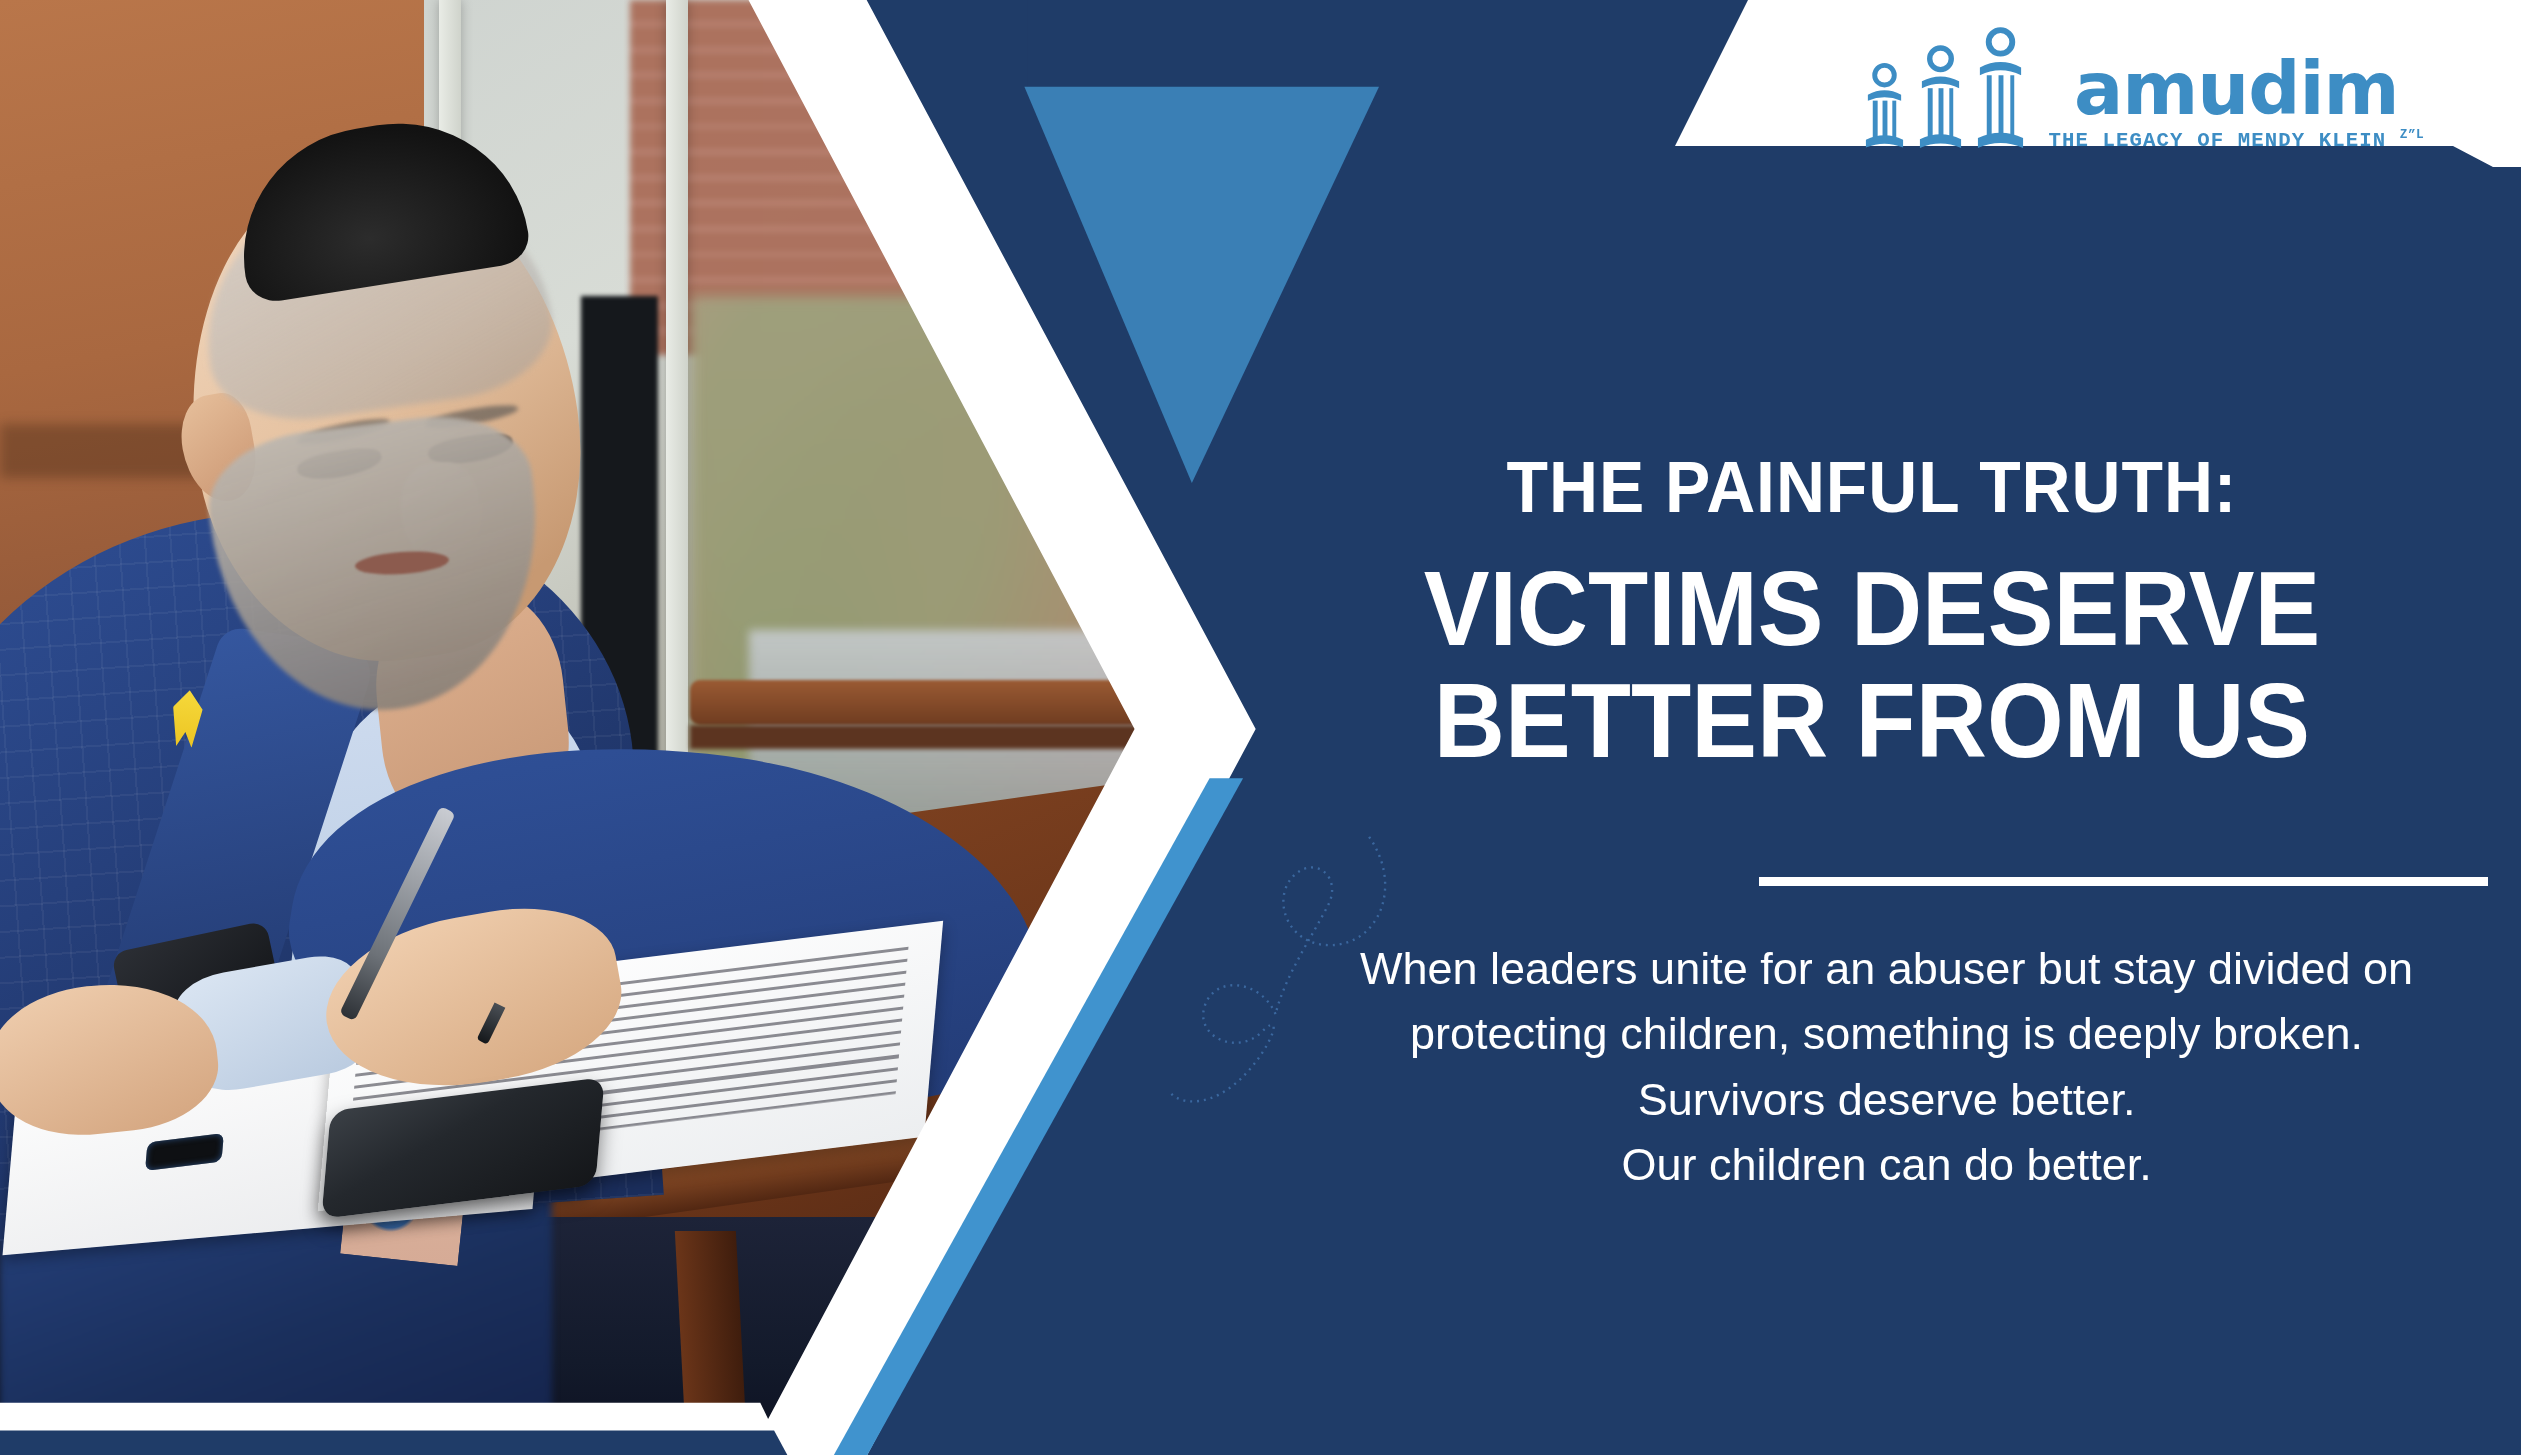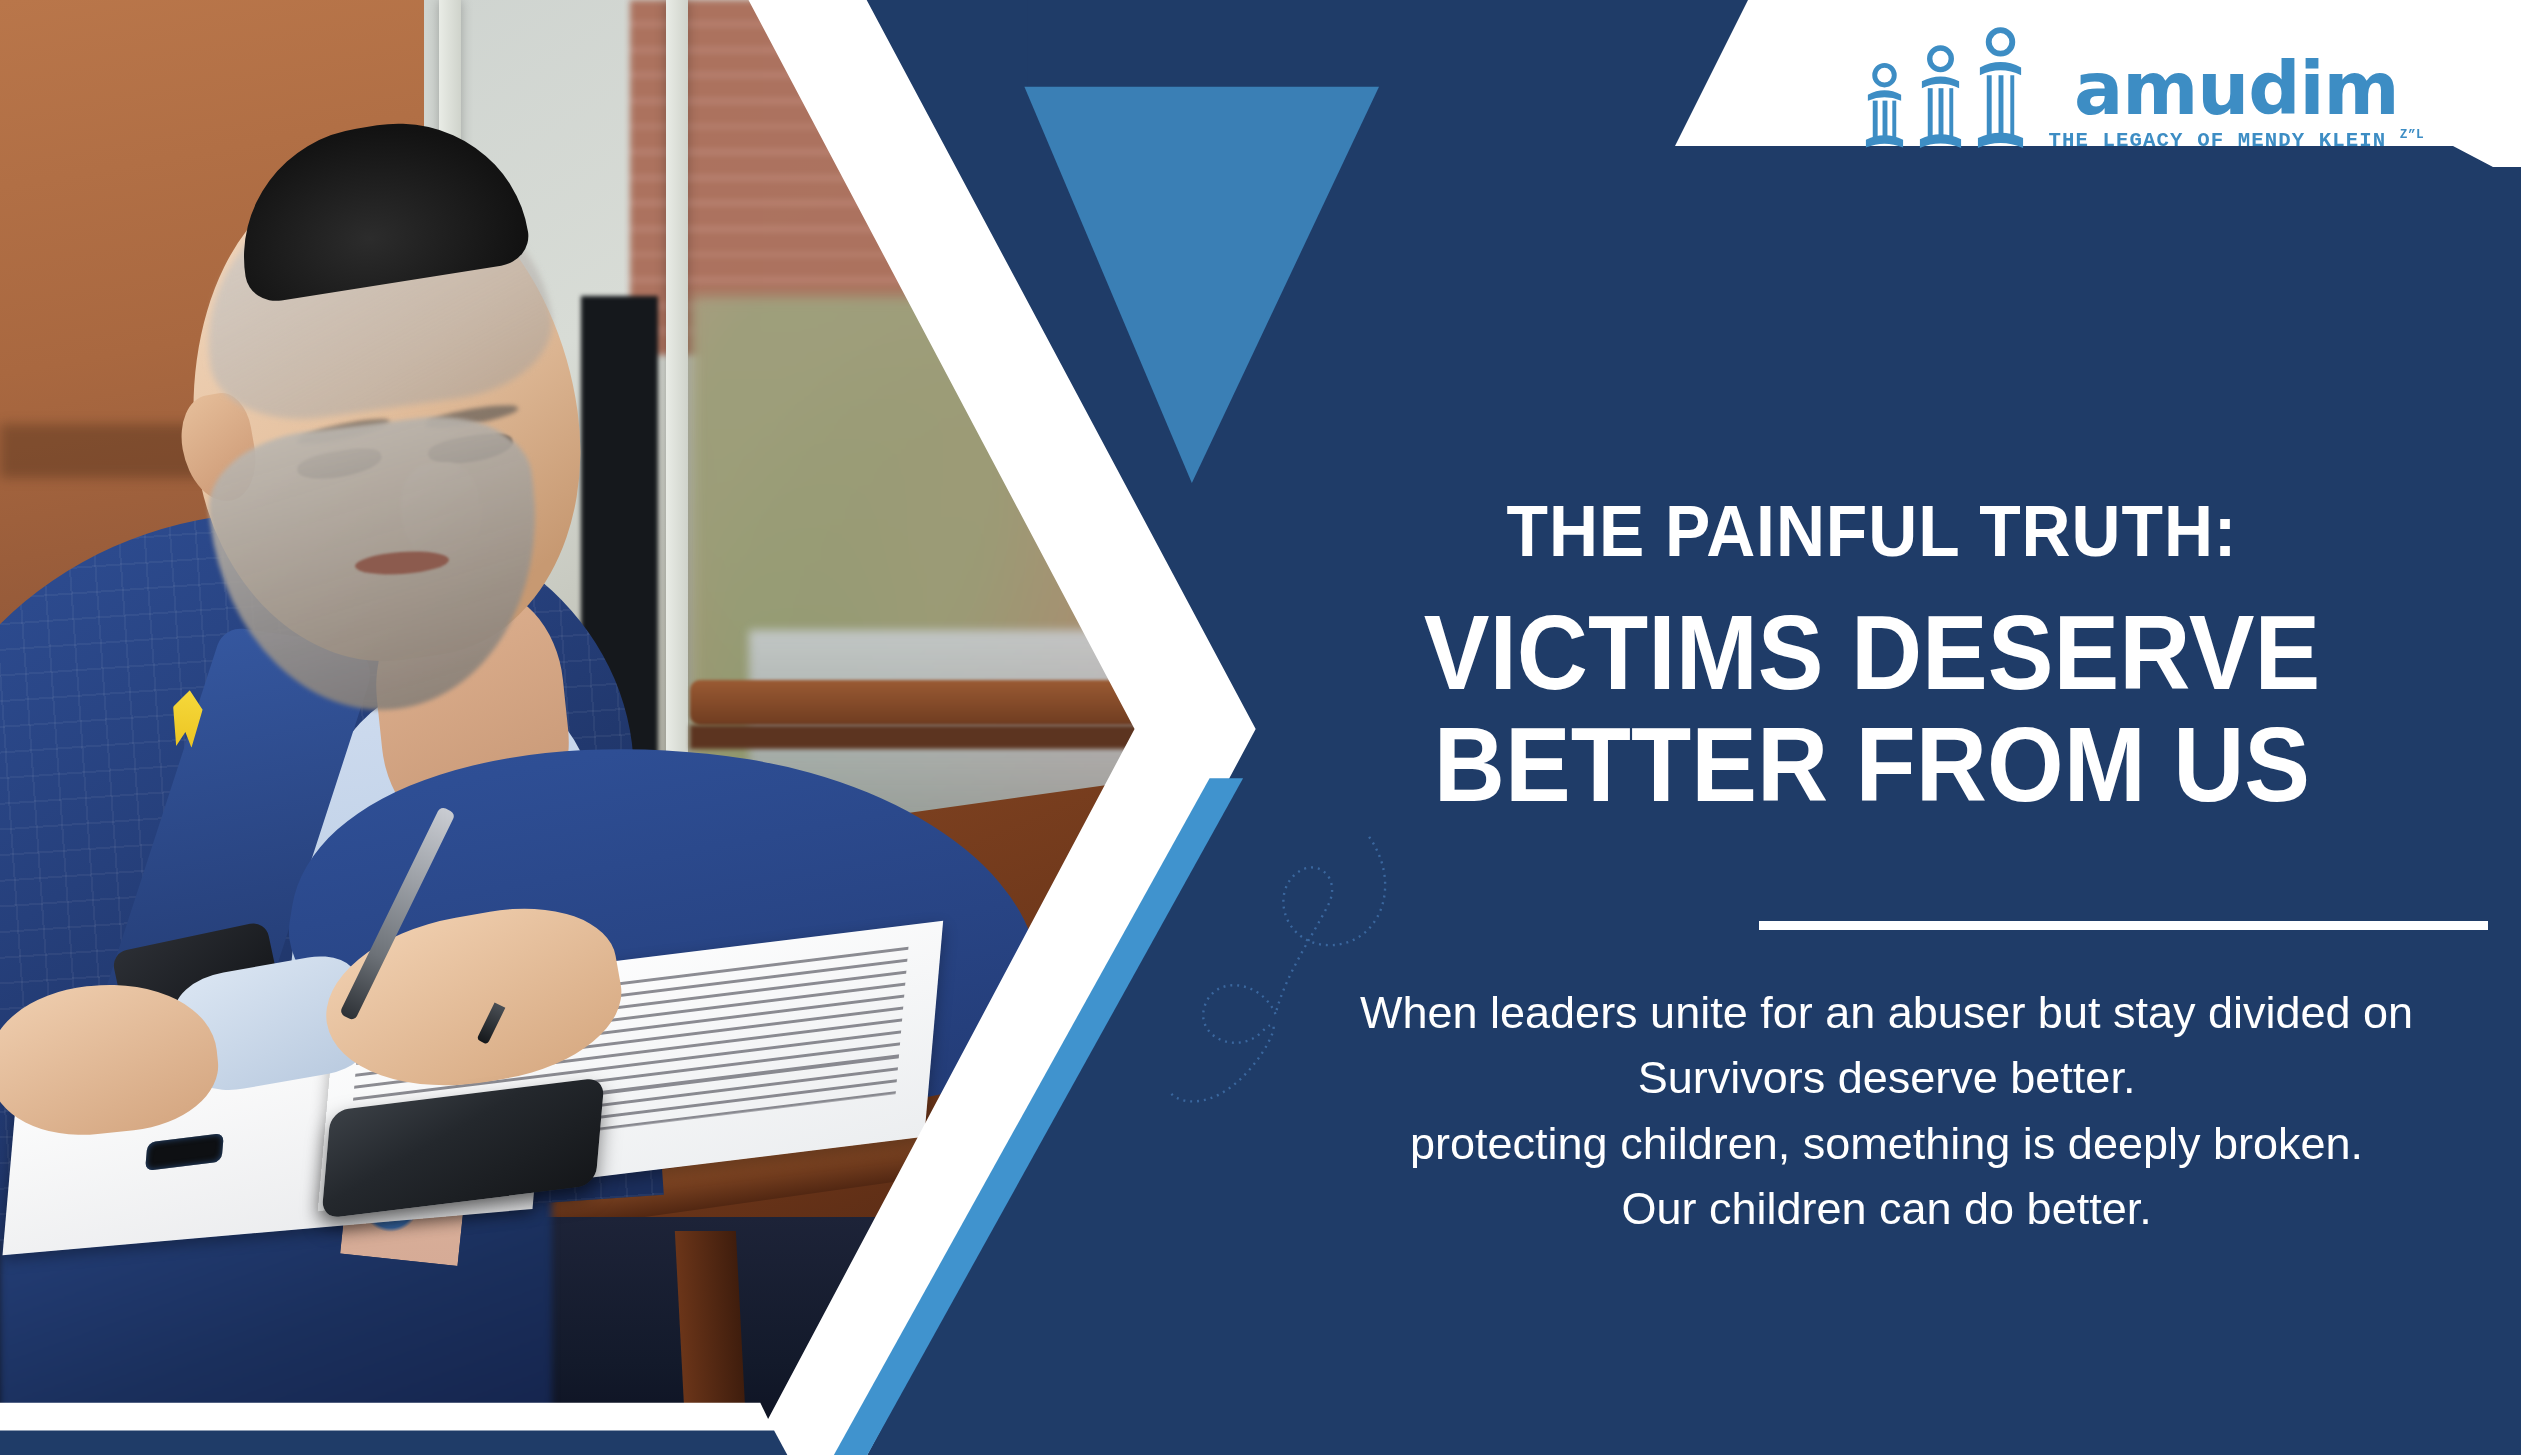--- a/index.html
+++ b/index.html
@@ -377,21 +377,21 @@
     margin-top: 4.9px;
     white-space: nowrap;
     font-family: Liberation Mono, monospace;
   }
   .logo-tag sup { font-size: 12.8px; letter-spacing: 0.4px; }
 
   
   .content {
     position: absolute;
     left: 1261px; top: 0;
-    width: 1261px; height: 1032px; margin-top: 44px;
+    width: 1261px; height: 1032px;
   }
   .eyebrow {
     position: absolute;
     left: 0; right: 39px; top: 445px;
     text-align: center;
     color: #ffffff;
     font-size: 73px;
     font-weight: 700;
     letter-spacing: 1px;
     font-family: "Liberation Sans", sans-serif;
@@ -563,20 +563,20 @@
 
   <div class="content">
     <div class="eyebrow">THE PAINFUL TRUTH:</div>
     <div class="headline">
       <div>VICTIMS DESERVE</div>
       <div>BETTER FROM US</div>
     </div>
     <div class="divider"></div>
     <div class="body-copy">
       <span class="ln">When leaders unite for an abuser but stay divided on</span>
+      <span class="ln">protecting children, something is deeply broken.</span>
       <span class="ln">Survivors deserve better.</span>
-      <span class="ln">protecting children, something is deeply broken.</span>
       <span class="ln">Our children can do better.</span>
     </div>
   </div>
 
 </div>
 
 
 </body></html>

